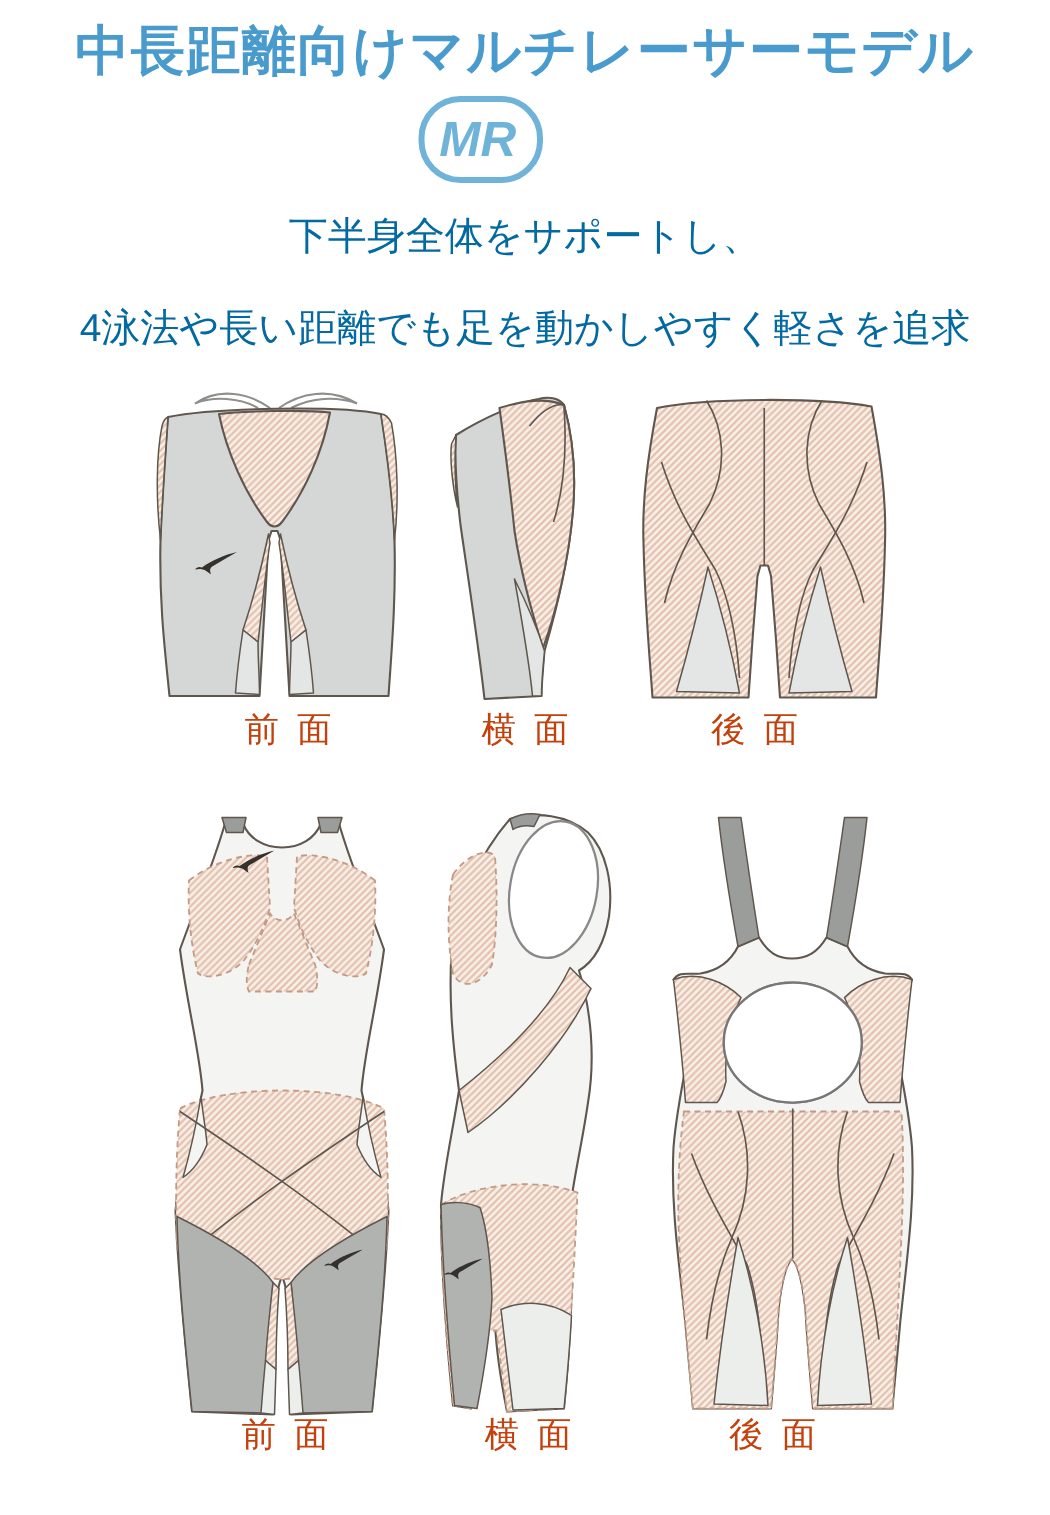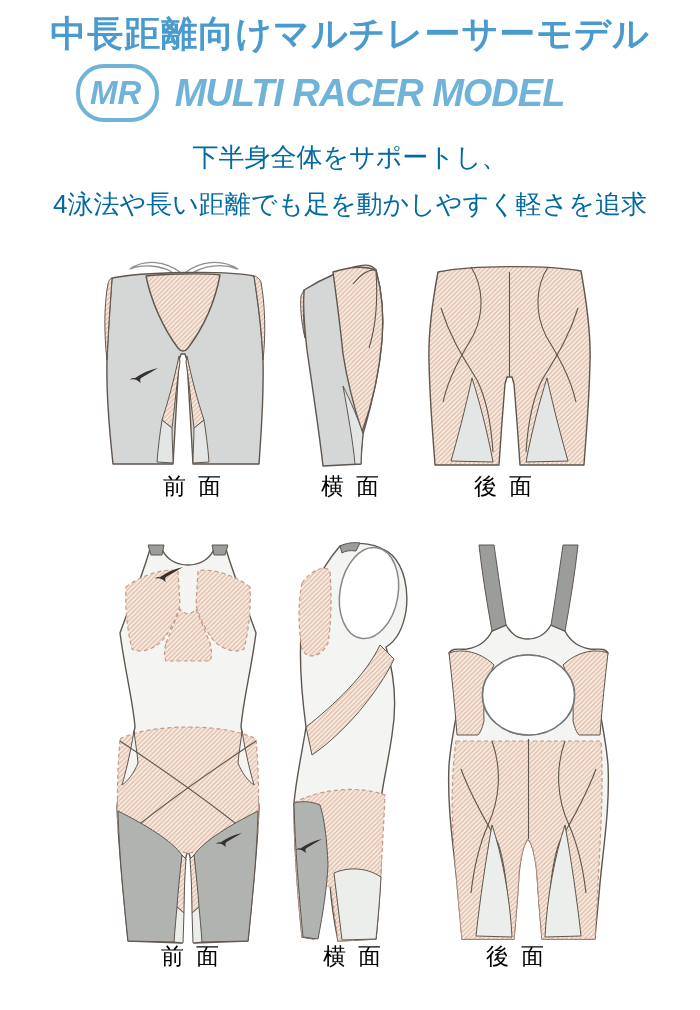--- a/index.html
+++ b/index.html
@@ -11,23 +11,23 @@
             display:flex;justify-content:center;align-items:center;gap:16px;
             transform:translateX(-30px);}
   .mr-badge{width:72px;height:50px;border:4px solid var(--logo_blue);border-radius:28px;
             display:flex;align-items:center;justify-content:center;
             font-style:italic;font-weight:bold;font-size:33px;color:var(--logo_blue);
             padding-right:3px;}
   .logo-text{font-style:italic;font-weight:bold;font-size:38px;color:var(--logo_blue);
              letter-spacing:-1px;white-space:nowrap;}
   .desc{position:absolute;left:0;width:700px;text-align:center;color:#0369a1;font-size:26px;}
   .desc1{top:140px;}
-  .desc2{top:187px;}
+  .desc2{top:201px;}
   .fig{position:absolute;}
-  .view-label{position:absolute;width:120px;text-align:center;color:#000000;
+  .view-label{position:absolute;width:120px;text-align:center;color:#c2410c;
               font-size:23px;letter-spacing:12px;padding-left:12px;box-sizing:border-box;}
   .mens-label{top:471px;}
   .womens-label{top:941px;}
   
   .hatch-bg{fill:var(--hatch_bg);}
   .hatch-line{stroke:var(--hatch_stripe);stroke-width:1.5;stroke-linecap:square;}
   .fill-hatch{fill:url(#hatch);}
   .fill-gray{fill:var(--gray_panel);}
   .fill-lgray{fill:#e3e6e4;}
   .fill-wgray{fill:#eceeec;}
@@ -55,21 +55,20 @@
       </pattern>
       <symbol id="runbird" viewBox="0 0 30 16">
         <path d="M30 0 C21 2 12 6 5 11 C3 10 1 11 0 12.5 C3 11.8 5 12 7.5 13.2 L11.5 16 C10.3 13 10.8 11.4 12.3 10.4 C18 7 24 3.5 30 0 Z"></path>
       </symbol>
     </defs>
   </svg>
 
   <div class="title">中長距離向けマルチレーサーモデル</div>
   <div class="logo-row">
     <div class="mr-badge">MR</div>
-    <div class="logo-text">MULTI RACER MODEL</div>
   </div>
 
   <div class="desc desc1">下半身全体をサポートし、</div>
   <div class="desc desc2">4泳法や長い距離でも足を動かしやすく軽さを追求</div>
 
   <svg class="fig" style="left:96px;top:256px" width="176" height="214" viewBox="0 0 176 214">
     <path class="string" d="M84,16 C70,6 50,2 34,13 C46,8 64,9 76,16"></path>
     <path class="string" d="M90,16 C104,6 124,2 142,13 C128,8 112,9 98,16"></path>
     <path class="fill-gray ol" d="M16,22 C45,16 129,14 158,20 C163,52 166,78 167,104 C168,146 165,178 163,208 L97,208 C95,172 93,140 91,104 L89,98 L85,98 L83,104 C81,140 79,172 77,208 L17,208 C14,178 10,146 11,104 C12,78 14,50 16,22 Z"></path>
     <path class="fill-hatch ol-thin" d="M16,22 C14,50 12,78 11,104 C8,78 8,48 12,28 C13,24 14,23 16,22 Z"></path>

